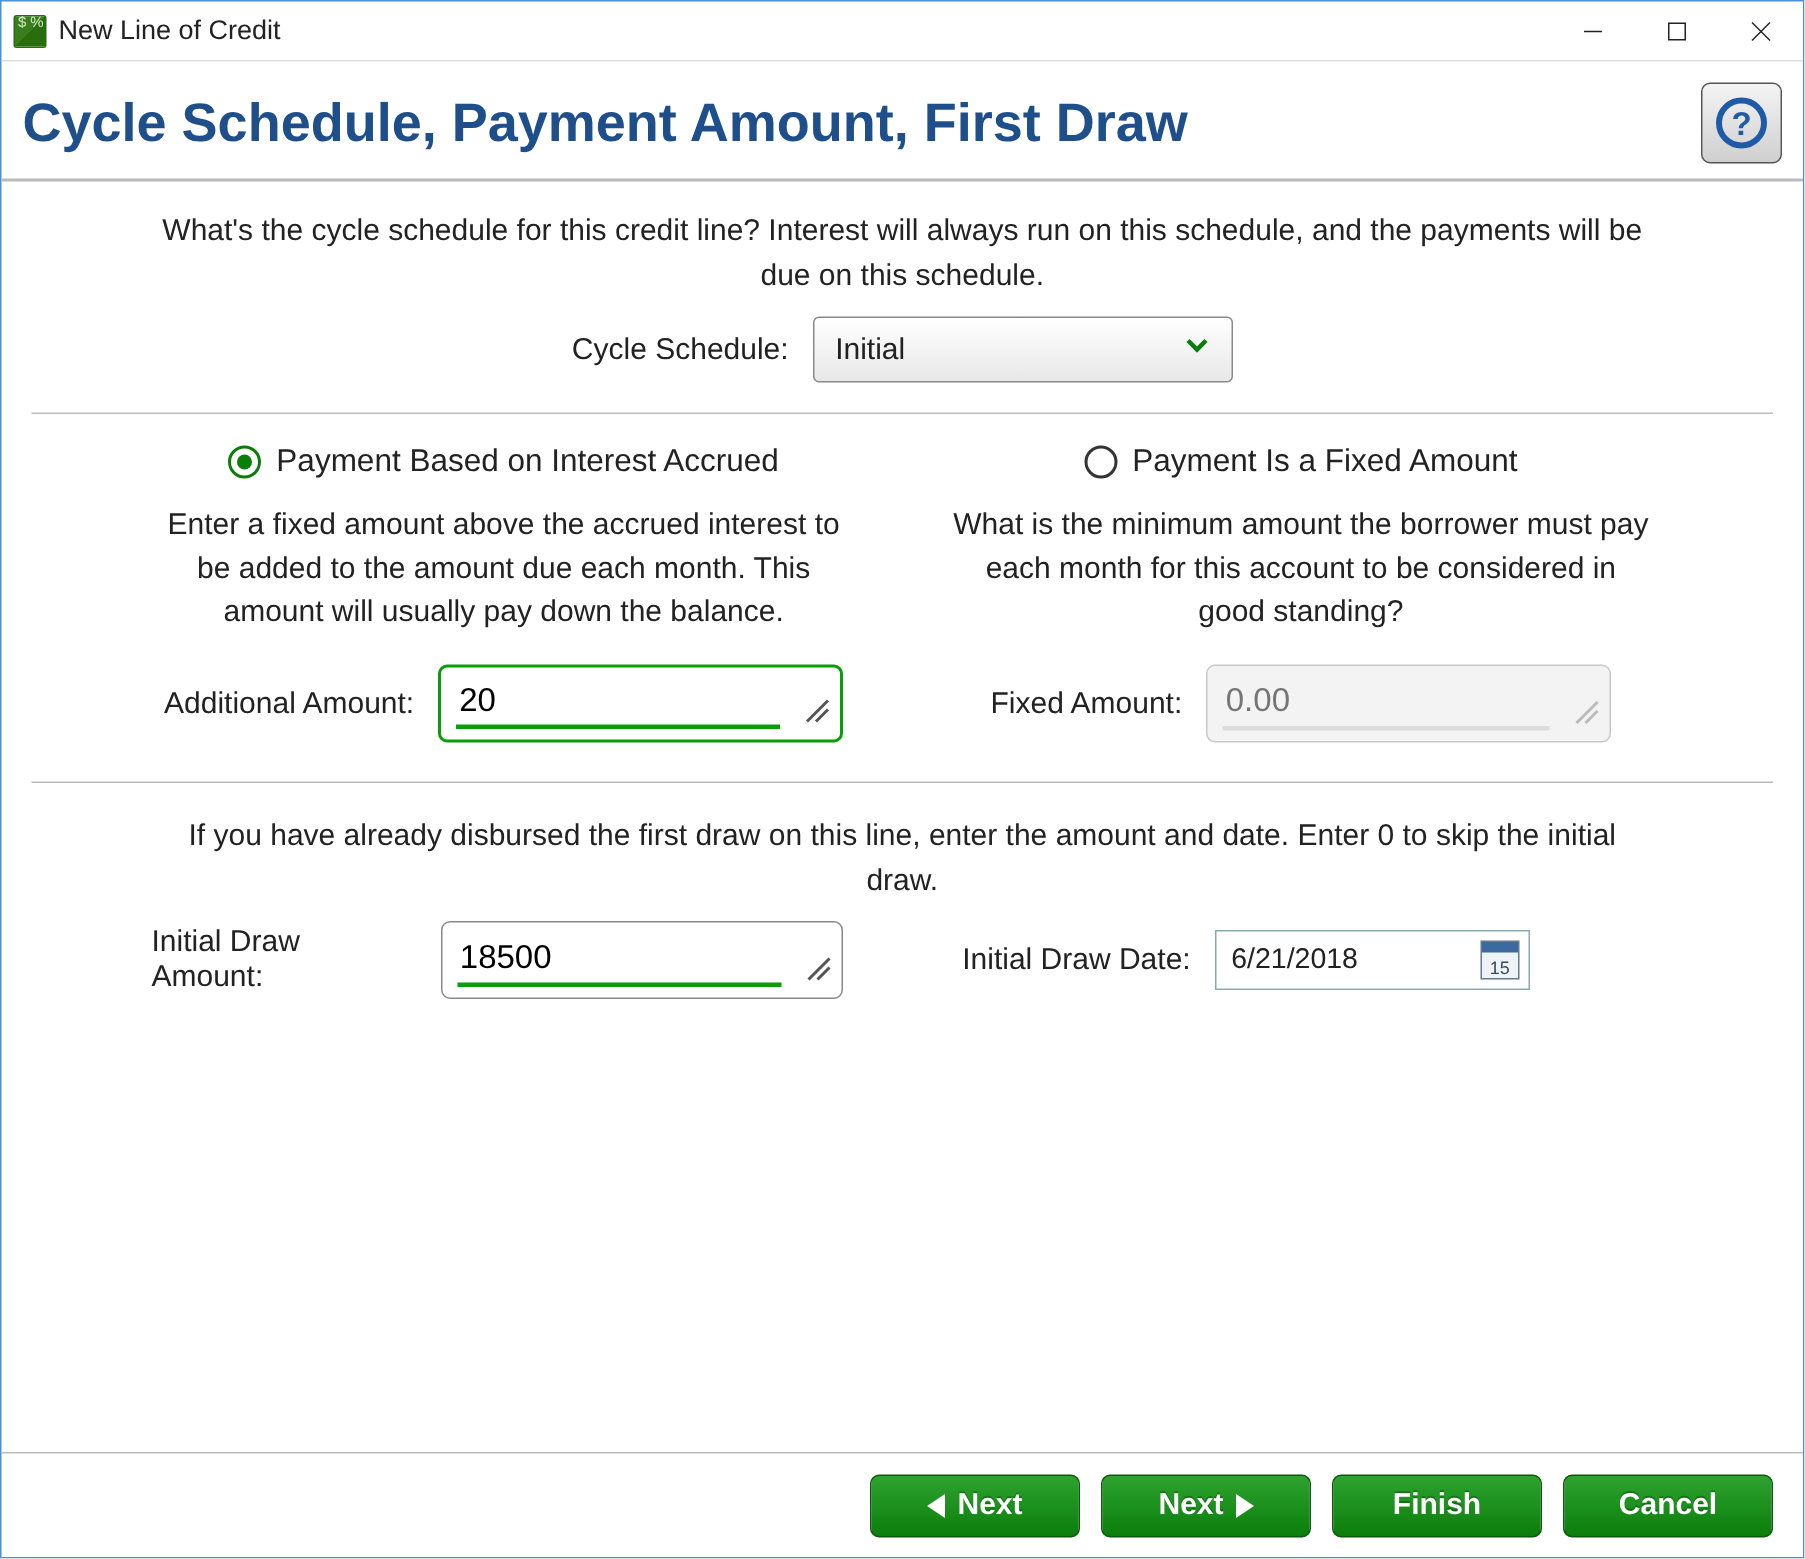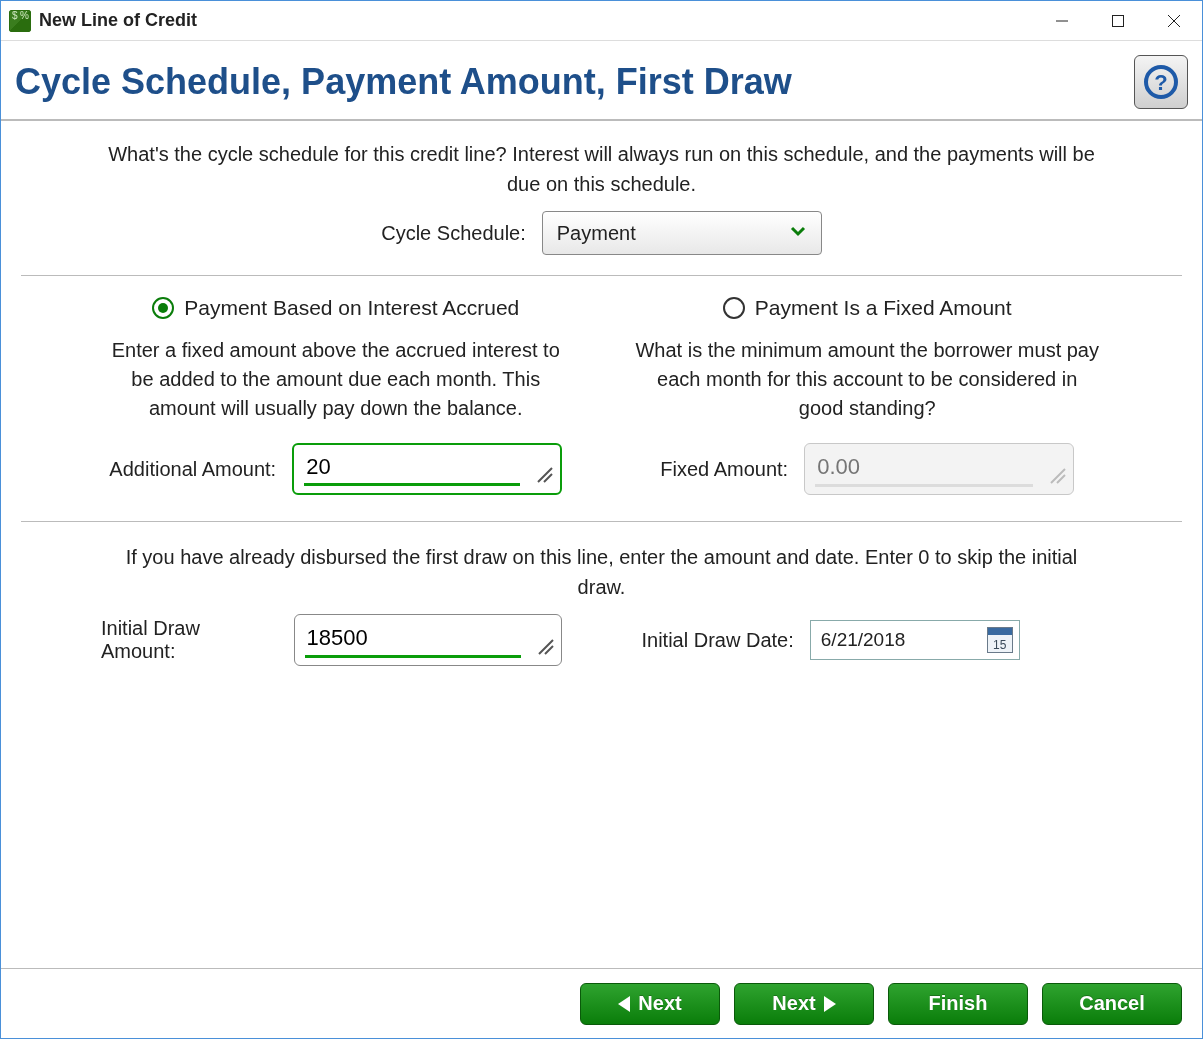--- a/index.html
+++ b/index.html
@@ -3,21 +3,21 @@
 <meta charset="utf-8">
 <style>
   * { box-sizing: border-box; }
   html, body { margin:0; padding:0; height:100%; font-family: "Segoe UI", Arial, sans-serif; font-size:19px; color:#222; background:#fff; }
   .window { width:1203px; height:1039px; border:1px solid #4a90d9; display:flex; flex-direction:column; position:relative; background:#fff; }
   
   .titlebar { height:40px; display:flex; align-items:center; padding:0 0 0 8px; border-bottom:1px solid #ddd; }
   .titlebar .app-icon { width:22px; height:22px; margin-right:8px; background:linear-gradient(135deg,#3a7d1e 50%,#2a6d0e 50%); border:1px solid #2a6d0e; border-radius:2px; position:relative; }
   .titlebar .app-icon::before { content:"$"; position:absolute; left:2px; top:-1px; font-size:10px; color:#cfe8c0; }
   .titlebar .app-icon::after { content:"%"; position:absolute; right:1px; top:-1px; font-size:10px; color:#cfe8c0; }
-  .titlebar .title { font-size:18px;font-weight:bold; }
+  .titlebar .title { font-size:18px; }
   .titlebar .win-buttons { margin-left:auto; display:flex; }
   .titlebar .win-btn { width:56px; height:40px; display:flex; align-items:center; justify-content:center; }
   .titlebar .win-btn svg { width:14px; height:14px; stroke:#222; stroke-width:1; fill:none; }
   
   .header { display:flex; align-items:center; padding:14px 14px 10px 14px; border-bottom:2px solid #bbb; }
   .header h1 { margin:0; color:#1e4f8a; font-size:36px; font-weight:700; }
   .help-btn { margin-left:auto; width:54px; height:54px; border-radius:6px; background:linear-gradient(#f4f4f4,#cfcfcf); border:1px solid #555; display:flex; align-items:center; justify-content:center; }
   .help-btn svg { width:36px; height:36px; }
   
   .content { flex:1 1 auto; padding:18px 100px 0 100px; overflow:hidden; }
@@ -102,21 +102,21 @@
     </div>
   </div>
 
   <div class="content">
 
     <div class="intro">What's the cycle schedule for this credit line?  Interest will always run on this schedule, and the payments will be due on this schedule.</div>
 
     <div class="row-center">
       <span class="label">Cycle Schedule:</span>
       <div class="combo focusable" tabindex="0">
-        <span class="combo-text">Payment</span>
+        <span class="combo-text">Initial</span>
         <span class="chev">
           <svg viewBox="0 0 18 18">
               <polyline points="3,6 9,12 15,6" fill="none" stroke="#0a7d0a" stroke-width="3"></polyline>
             </svg>
         </span>
       </div>
     </div>
 
     <hr class="sep">
 

